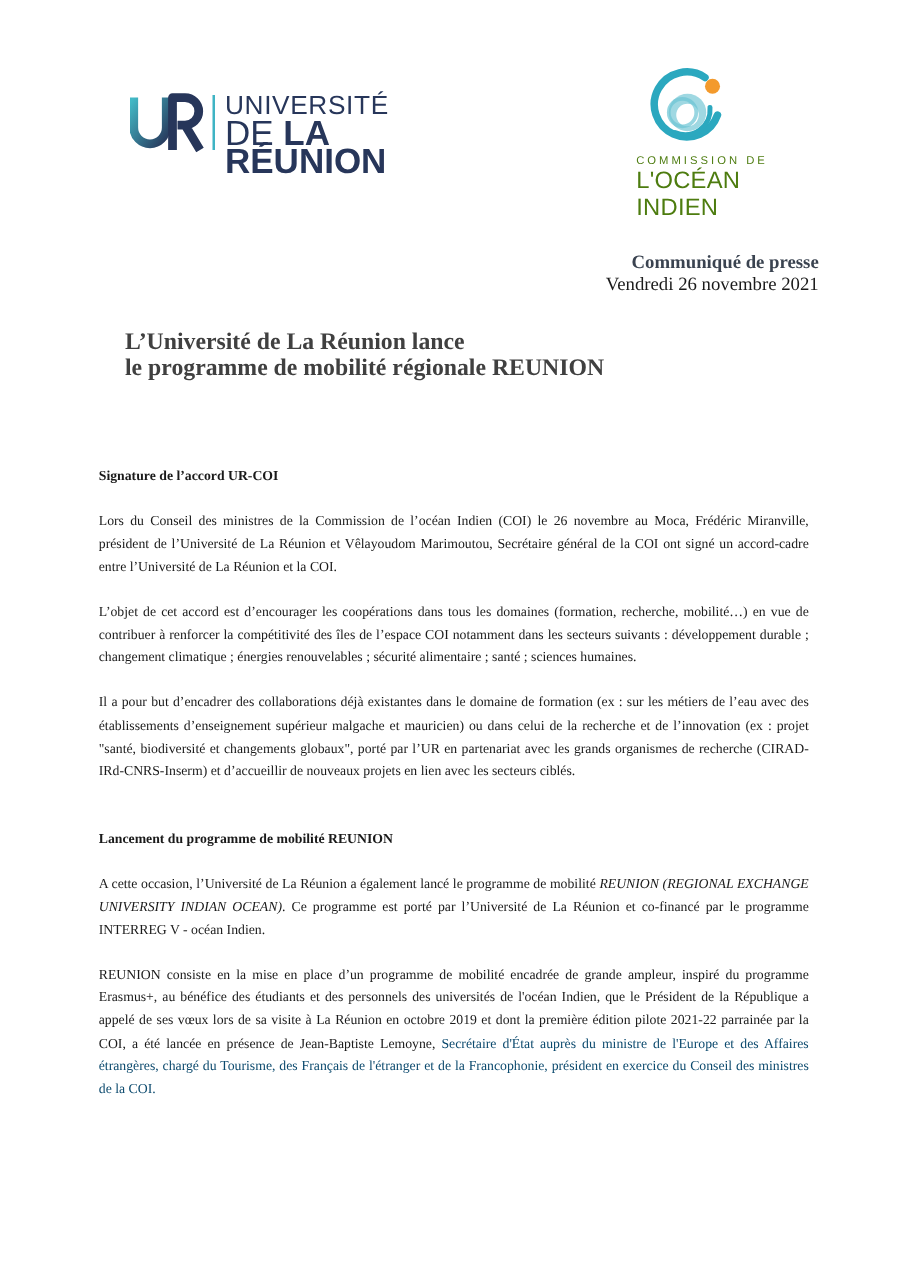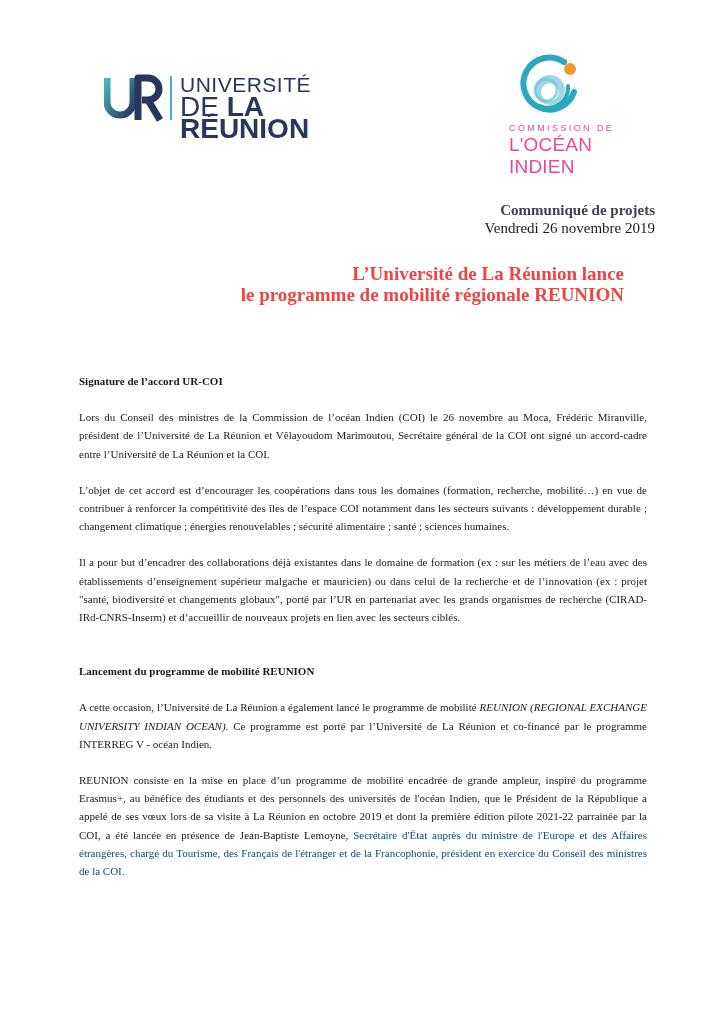--- a/index.html
+++ b/index.html
@@ -10,32 +10,32 @@
   .ur-logo { position: absolute; left: 104px; top: 70px; width: 220px; height: 60px; text-decoration: underline; }
   .ur-mark { position: absolute; left: 0; top: 4px; width: 60px; height: 48px; }
   .ur-sep { position: absolute; left: 66px; top: 6px; width: 2px; height: 44px; background: #3fb4c4; }
   .ur-text { position: absolute; left: 76px; top: 4px; line-height: 22px; font-family: "Liberation Sans", sans-serif; color: #27365a; }
   .ur-line1 { font-size: 21px; letter-spacing: 0.5px; display: block; }
   .ur-line2 { font-size: 28px; display: block; }
   .ur-line2 b { font-weight: 700; }
 
   .coi-logo { position: absolute; left: 520px; top: 52px; width: 110px; height: 100px; }
   .coi-mark { position: absolute; left: 0px; top: 0px; width: 60px; height: 62px; }
-  .coi-text { position: absolute; left: -11px; top: 71px; width: 110px; font-family: "Liberation Sans", sans-serif; color: #ec4899; }
+  .coi-text { position: absolute; left: -11px; top: 71px; width: 110px; font-family: "Liberation Sans", sans-serif; color: #4d7c0f; }
   .coi-line1 { display: block; font-size: 9px; letter-spacing: 2.4px; }
   .coi-line2 { display: block; font-size: 19px; letter-spacing: 0.2px; margin-top: 1px; }
 
   
   .press { position: absolute; right: 69px; top: 201px; text-align: right; font-size: 15px; line-height: 18px; }
   .press-label { font-weight: 700; color: #3a4350; display: block; }
   .press-date { display: block; color: #1a1a1a; }
 
   
-  .title { position: absolute; left: 100px; width: 524px; top: 263px; text-align: right;
-           font-weight: 700; font-size: 19px; line-height: 21px; color: #ef4444; }
+  .title { position: absolute; left: 100px; width: 524px; top: 263px; text-align: left;
+           font-weight: 700; font-size: 19px; line-height: 21px; color: #404040; }
   .title span { display: block; }
 
   
   .content { position: absolute; left: 79px; width: 568px; top: 372px; font-size: 11px; line-height: 18.2px; }
   .section-heading { font-weight: 700; margin: 0 0 18px 0; }
   .para { margin: 0 0 18px 0; text-align: justify; }
   .gap-heading { margin-top: 36px; }
   .grey { color: #0c4a6e; }
   em { font-style: italic; }
 </style>
@@ -69,22 +69,22 @@
     <circle cx="26" cy="38" r="11" fill="none" stroke="#6cc4d4" stroke-width="3" opacity="0.7"></circle>
     <circle cx="50" cy="17" r="6" fill="#f39a2c"></circle>
   </svg>
   <div class="coi-text">
     <span class="coi-line1">COMMISSION DE</span>
     <span class="coi-line2">L'OCÉAN INDIEN</span>
   </div>
 </div>
 
 <div class="press">
-  <span class="press-label">Communiqué de projets</span>
-  <span class="press-date">Vendredi 26 novembre 2019</span>
+  <span class="press-label">Communiqué de presse</span>
+  <span class="press-date">Vendredi 26 novembre 2021</span>
 </div>
 
 <div class="title">
   <span>L’Université de La Réunion lance</span>
   <span>le programme de mobilité régionale REUNION</span>
 </div>
 
 <div class="content">
   <div>
     <p class="section-heading">Signature de l’accord UR-COI</p>

